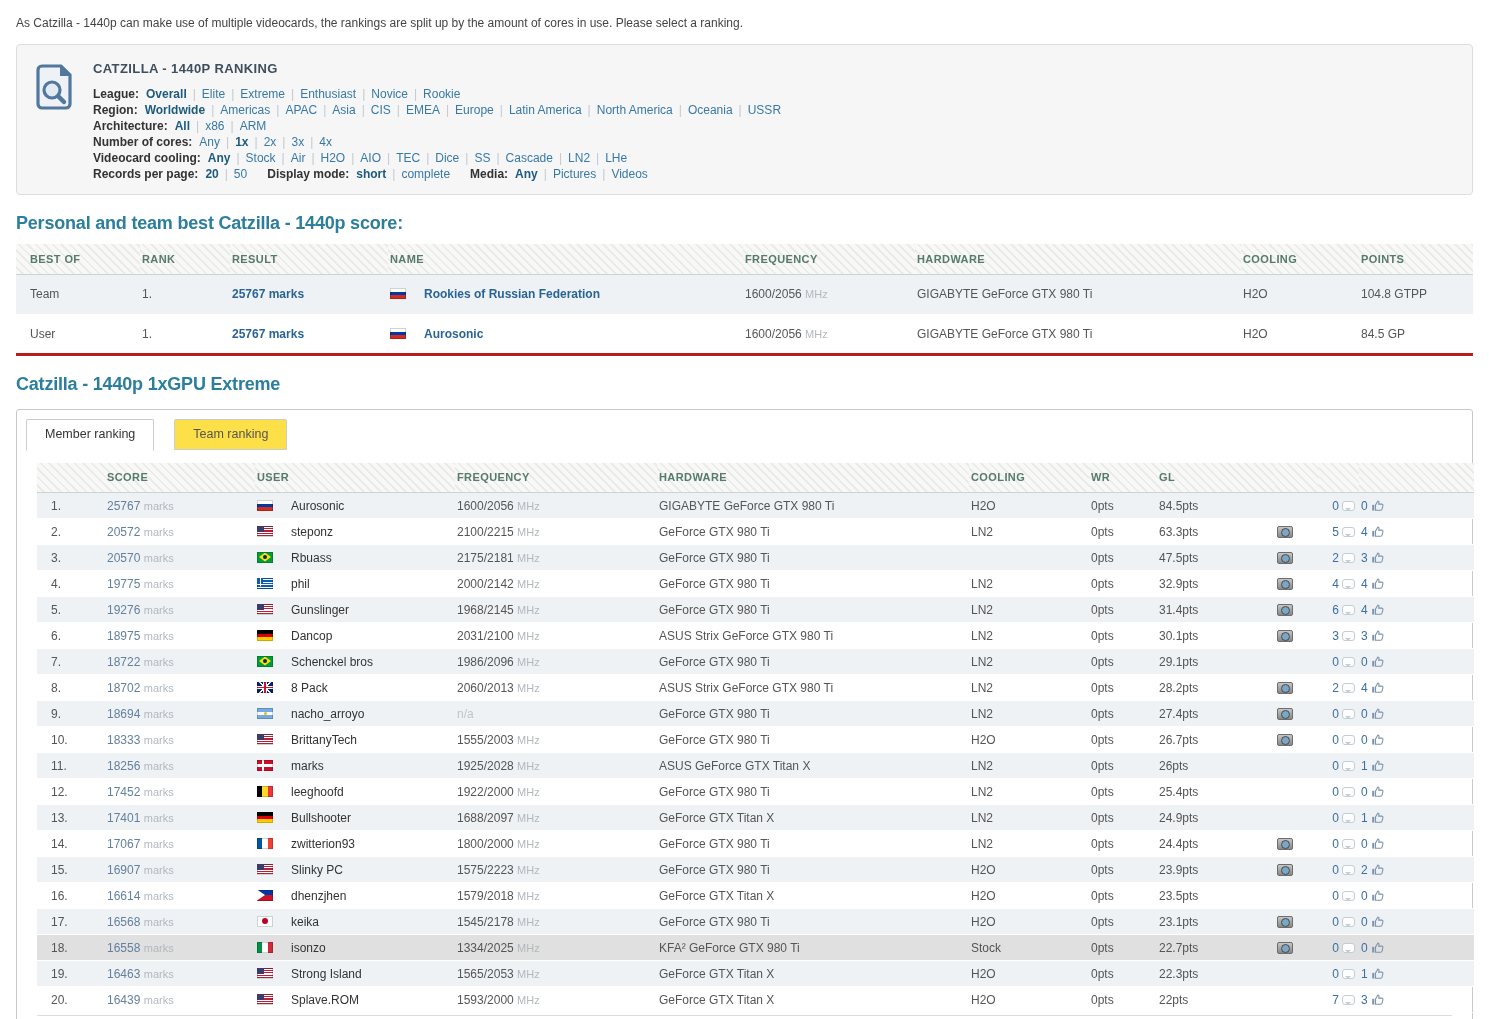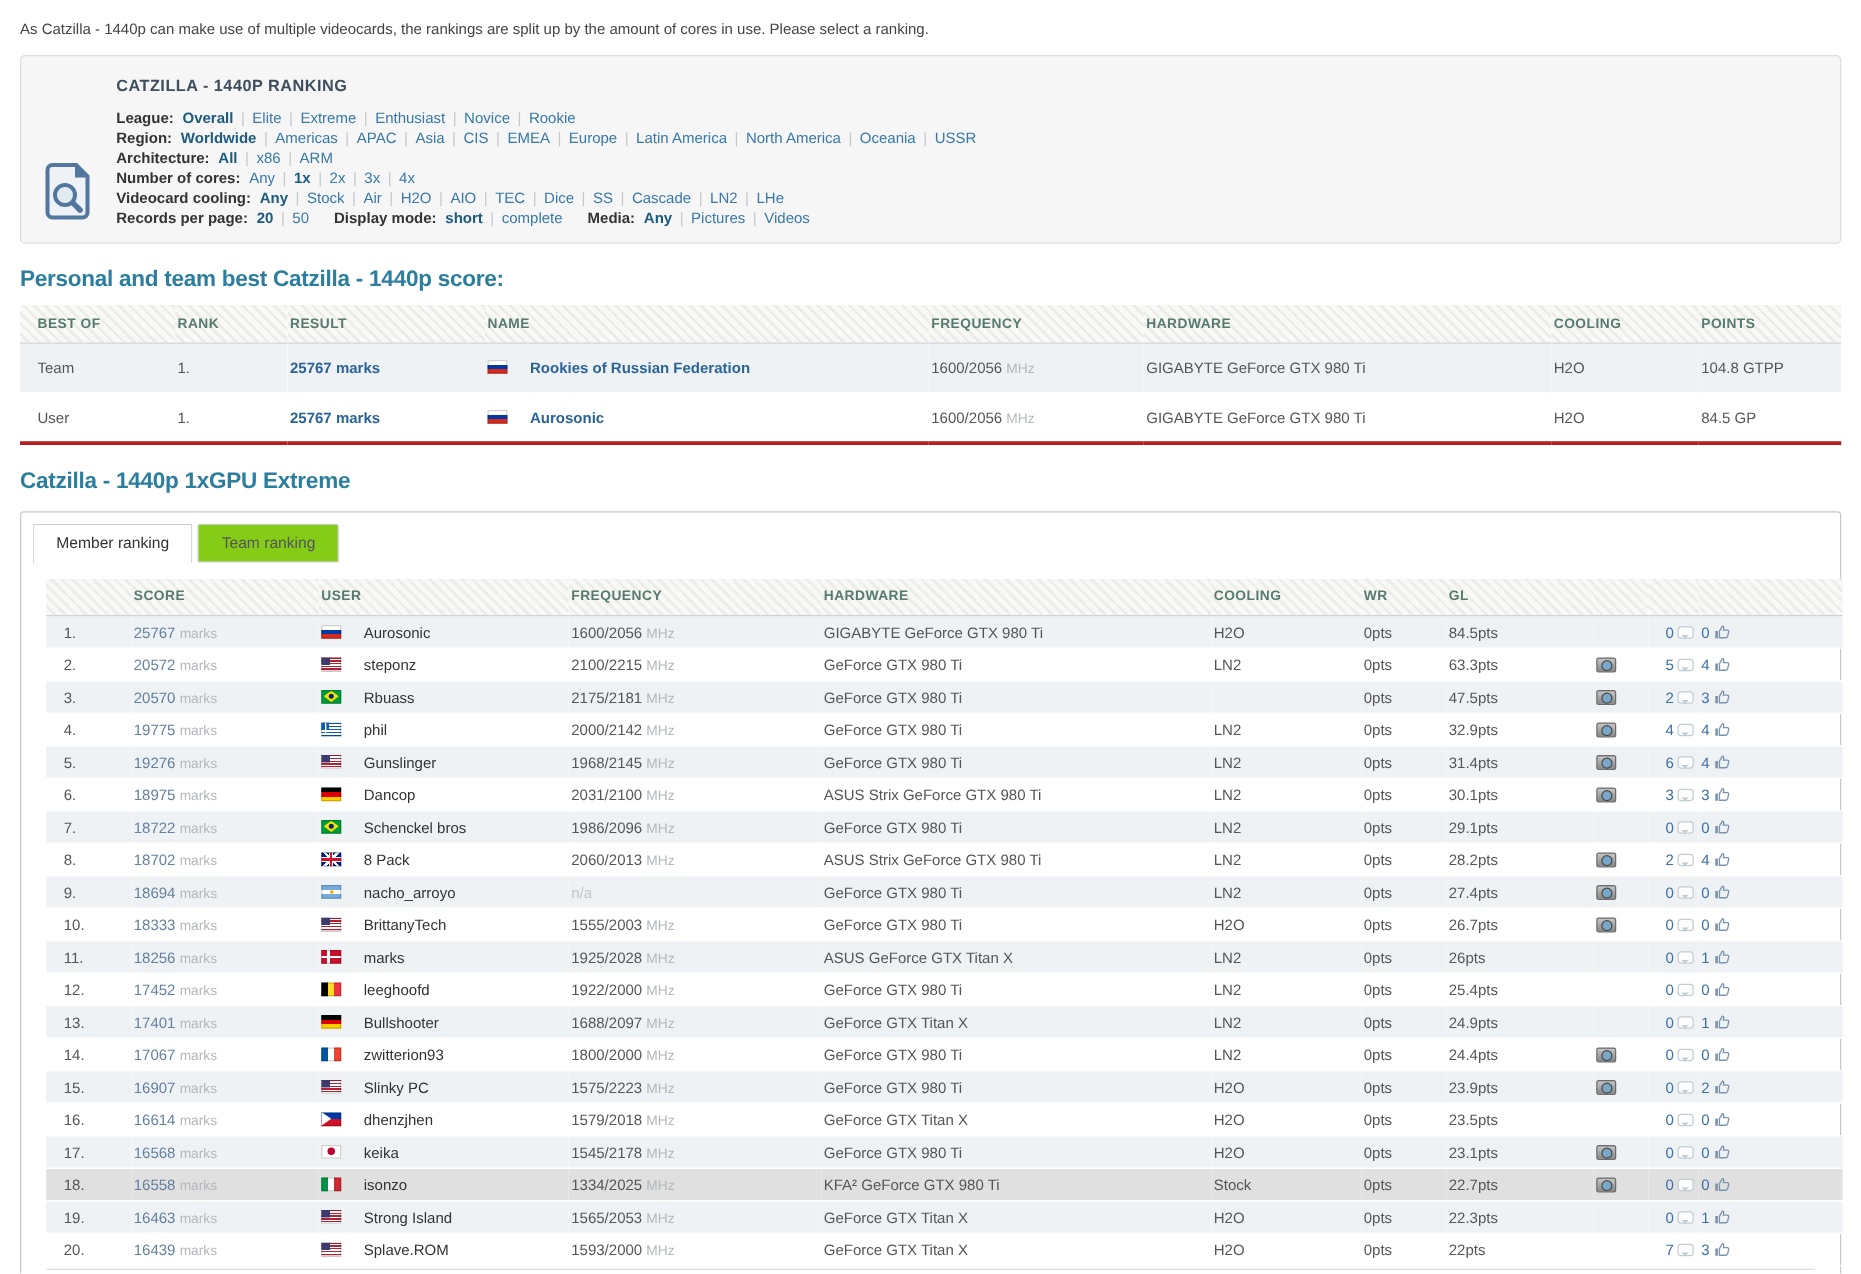--- a/index.html
+++ b/index.html
@@ -3,21 +3,21 @@
 <meta charset="utf-8">
 <style>
   * { box-sizing: border-box; margin: 0; padding: 0; }
   body { background: #fff; font-family: "Liberation Sans", sans-serif; }
   .page { width: 1489px; height: 1019px; overflow: hidden; background: #fff; position: relative; }
 
   .description { margin: 16px 16px 14px; font-size: 12px; color: #444; }
 
   
   .filter-panel { margin: 0 16px; background: #f6f6f6; border: 1px solid #ddd; border-radius: 4px;
-                  padding: 14px 16px 12px; display: flex; gap: 18px; align-items: flex-end; }
+                  padding: 14px 16px 12px; display: flex; gap: 18px; }
   .panel-icon { flex: 0 0 auto; margin-top: 4px; }
   .panel-title { font-size: 13px; font-weight: bold; color: #3e4e5c; letter-spacing: .4px; margin: 2px 0 10px; }
   .filter-row { font-size: 12px; line-height: 16px; color: #333; white-space: nowrap; }
   .filter-label { font-weight: bold; color: #333; margin-right: 7px; }
   .filter-label.gap { margin-left: 20px; }
   .filter-link { color: #3879a8; text-decoration: none; cursor: pointer; }
   .filter-link.selected { font-weight: bold; color: #1c5a7e; }
   .sep { color: #c2c9cf; margin: 0 6px; }
 
   
@@ -36,22 +36,22 @@
   tbody tr.highlight { background: #e0e0e0; }
   .muted { color: #b3b8bd; font-size: 11px; }
   .na { color: #c0c4c8; }
 
   .best-table { margin: 0 16px; width: 1457px; border-bottom: 3px solid #b91c1c; }
   .best-table td { height: 40px; }
   .name-link { color: #2a6496; font-weight: bold; text-decoration: none; cursor: pointer; }
 
   
   .rank-panel { margin: 14px 16px 0; border: 1px solid #c8c8c8; border-radius: 3px; background: #fff; }
-  .tabs { padding: 9px 9px 0; display: flex; gap: 4px; }
-  .tab { padding: 7px 18px 8px; font-size: 12.5px; border: 1px solid #ccc; background: #84cc16; color: #555;
+  .tabs { padding: 9px 9px 0; display: flex; gap: 20px; }
+  .tab { padding: 7px 18px 8px; font-size: 12.5px; border: 1px solid #ccc; background: #fde047; color: #555;
          border-radius: 2px 2px 0 0; cursor: pointer; }
   .tab.active { background: #fff; color: #333; border-bottom: 1px solid #fff; margin-bottom: -1px; }
 
   .rank-table { margin: 13px 20px 0; width: 1437px; border-bottom: 1px solid #ccc; }
   .rank-table td { height: 26px; }
   .score-link { text-decoration: none; cursor: pointer; }
   .score-num { color: #64809e; font-weight: normal; }
   .user-link { color: #333; text-decoration: none; cursor: pointer; }
   .count-link { color: #3a6ea5; text-decoration: none; cursor: pointer; display: inline-flex; align-items: center; gap: 3px; }
   .c-com { text-align: right; }

